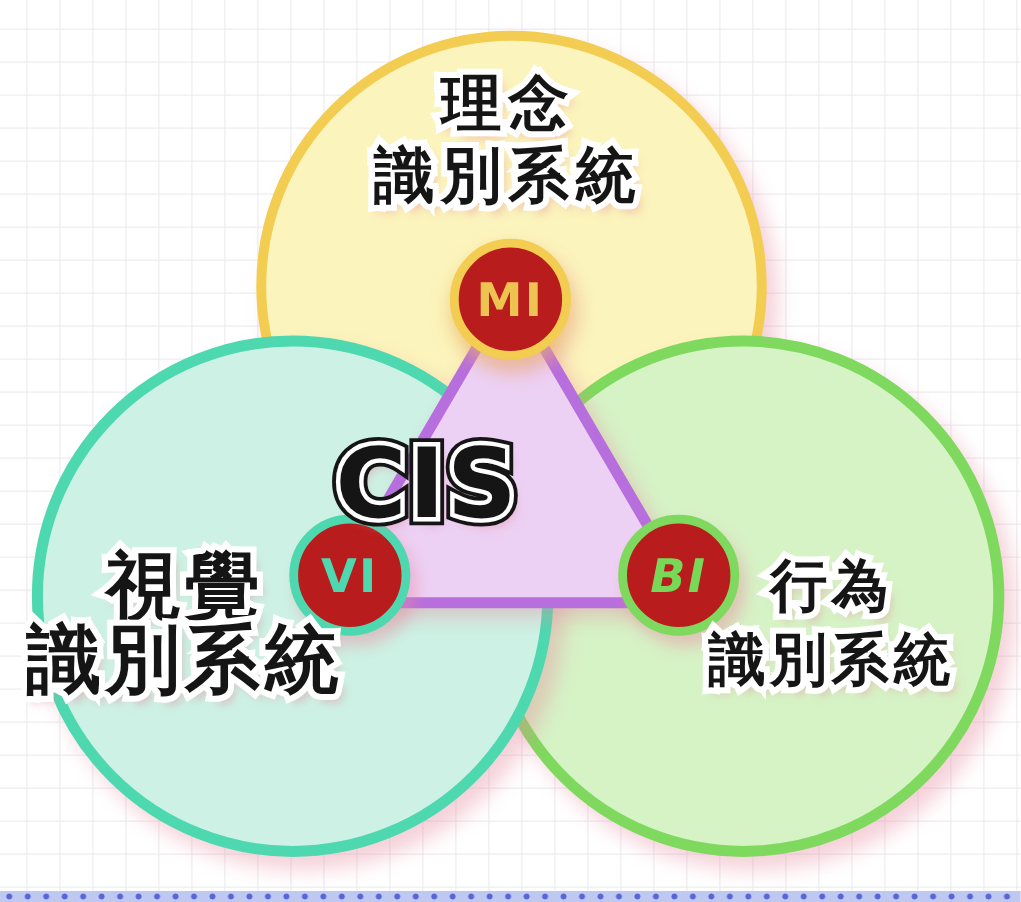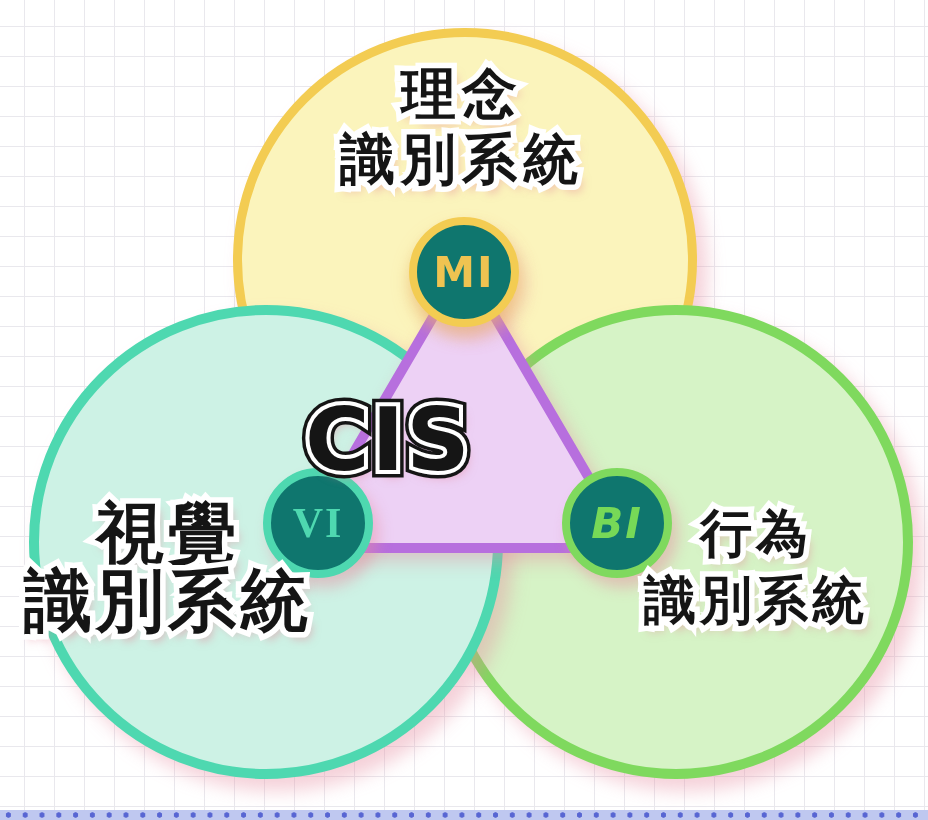--- a/index.html
+++ b/index.html
@@ -56,40 +56,39 @@
     stroke: var(--triangle-border);
     stroke-width: 10;
     stroke-linejoin: round;
   }
 
   
   .badge {
     position: absolute;
     width: 110px; height: 110px;
     border-radius: 50%;
-    background: #0f766e;
+    background: #b91c1c;
     box-sizing: border-box;
     display: flex; align-items: center; justify-content: center;
     z-index: 5;
     font-weight: 800;
     font-size: 42px;
     letter-spacing: 2px;
   }
   .badge-mi {
     left: 409px; top: 217px;
     border: 8px solid var(--yellow-border);
     color: var(--mi-text);
     box-shadow: 0 10px 16px rgba(233,182,95,0.55), 8px 12px 16px rgba(231,139,160,0.30);
   }
   .badge-vi {
     left: 263px; top: 468px;
     border: 8px solid var(--teal-border);
     color: var(--vi-text);
     box-shadow: 6px 10px 14px rgba(231,139,160,0.45);
-    font-family: Liberation Serif, serif;
   }
   .badge-bi {
     left: 562px; top: 468px;
     border: 8px solid var(--green-border);
     color: var(--bi-text);
     box-shadow: 6px 10px 14px rgba(231,139,160,0.45);
     font-style: italic;
   }
 
   

